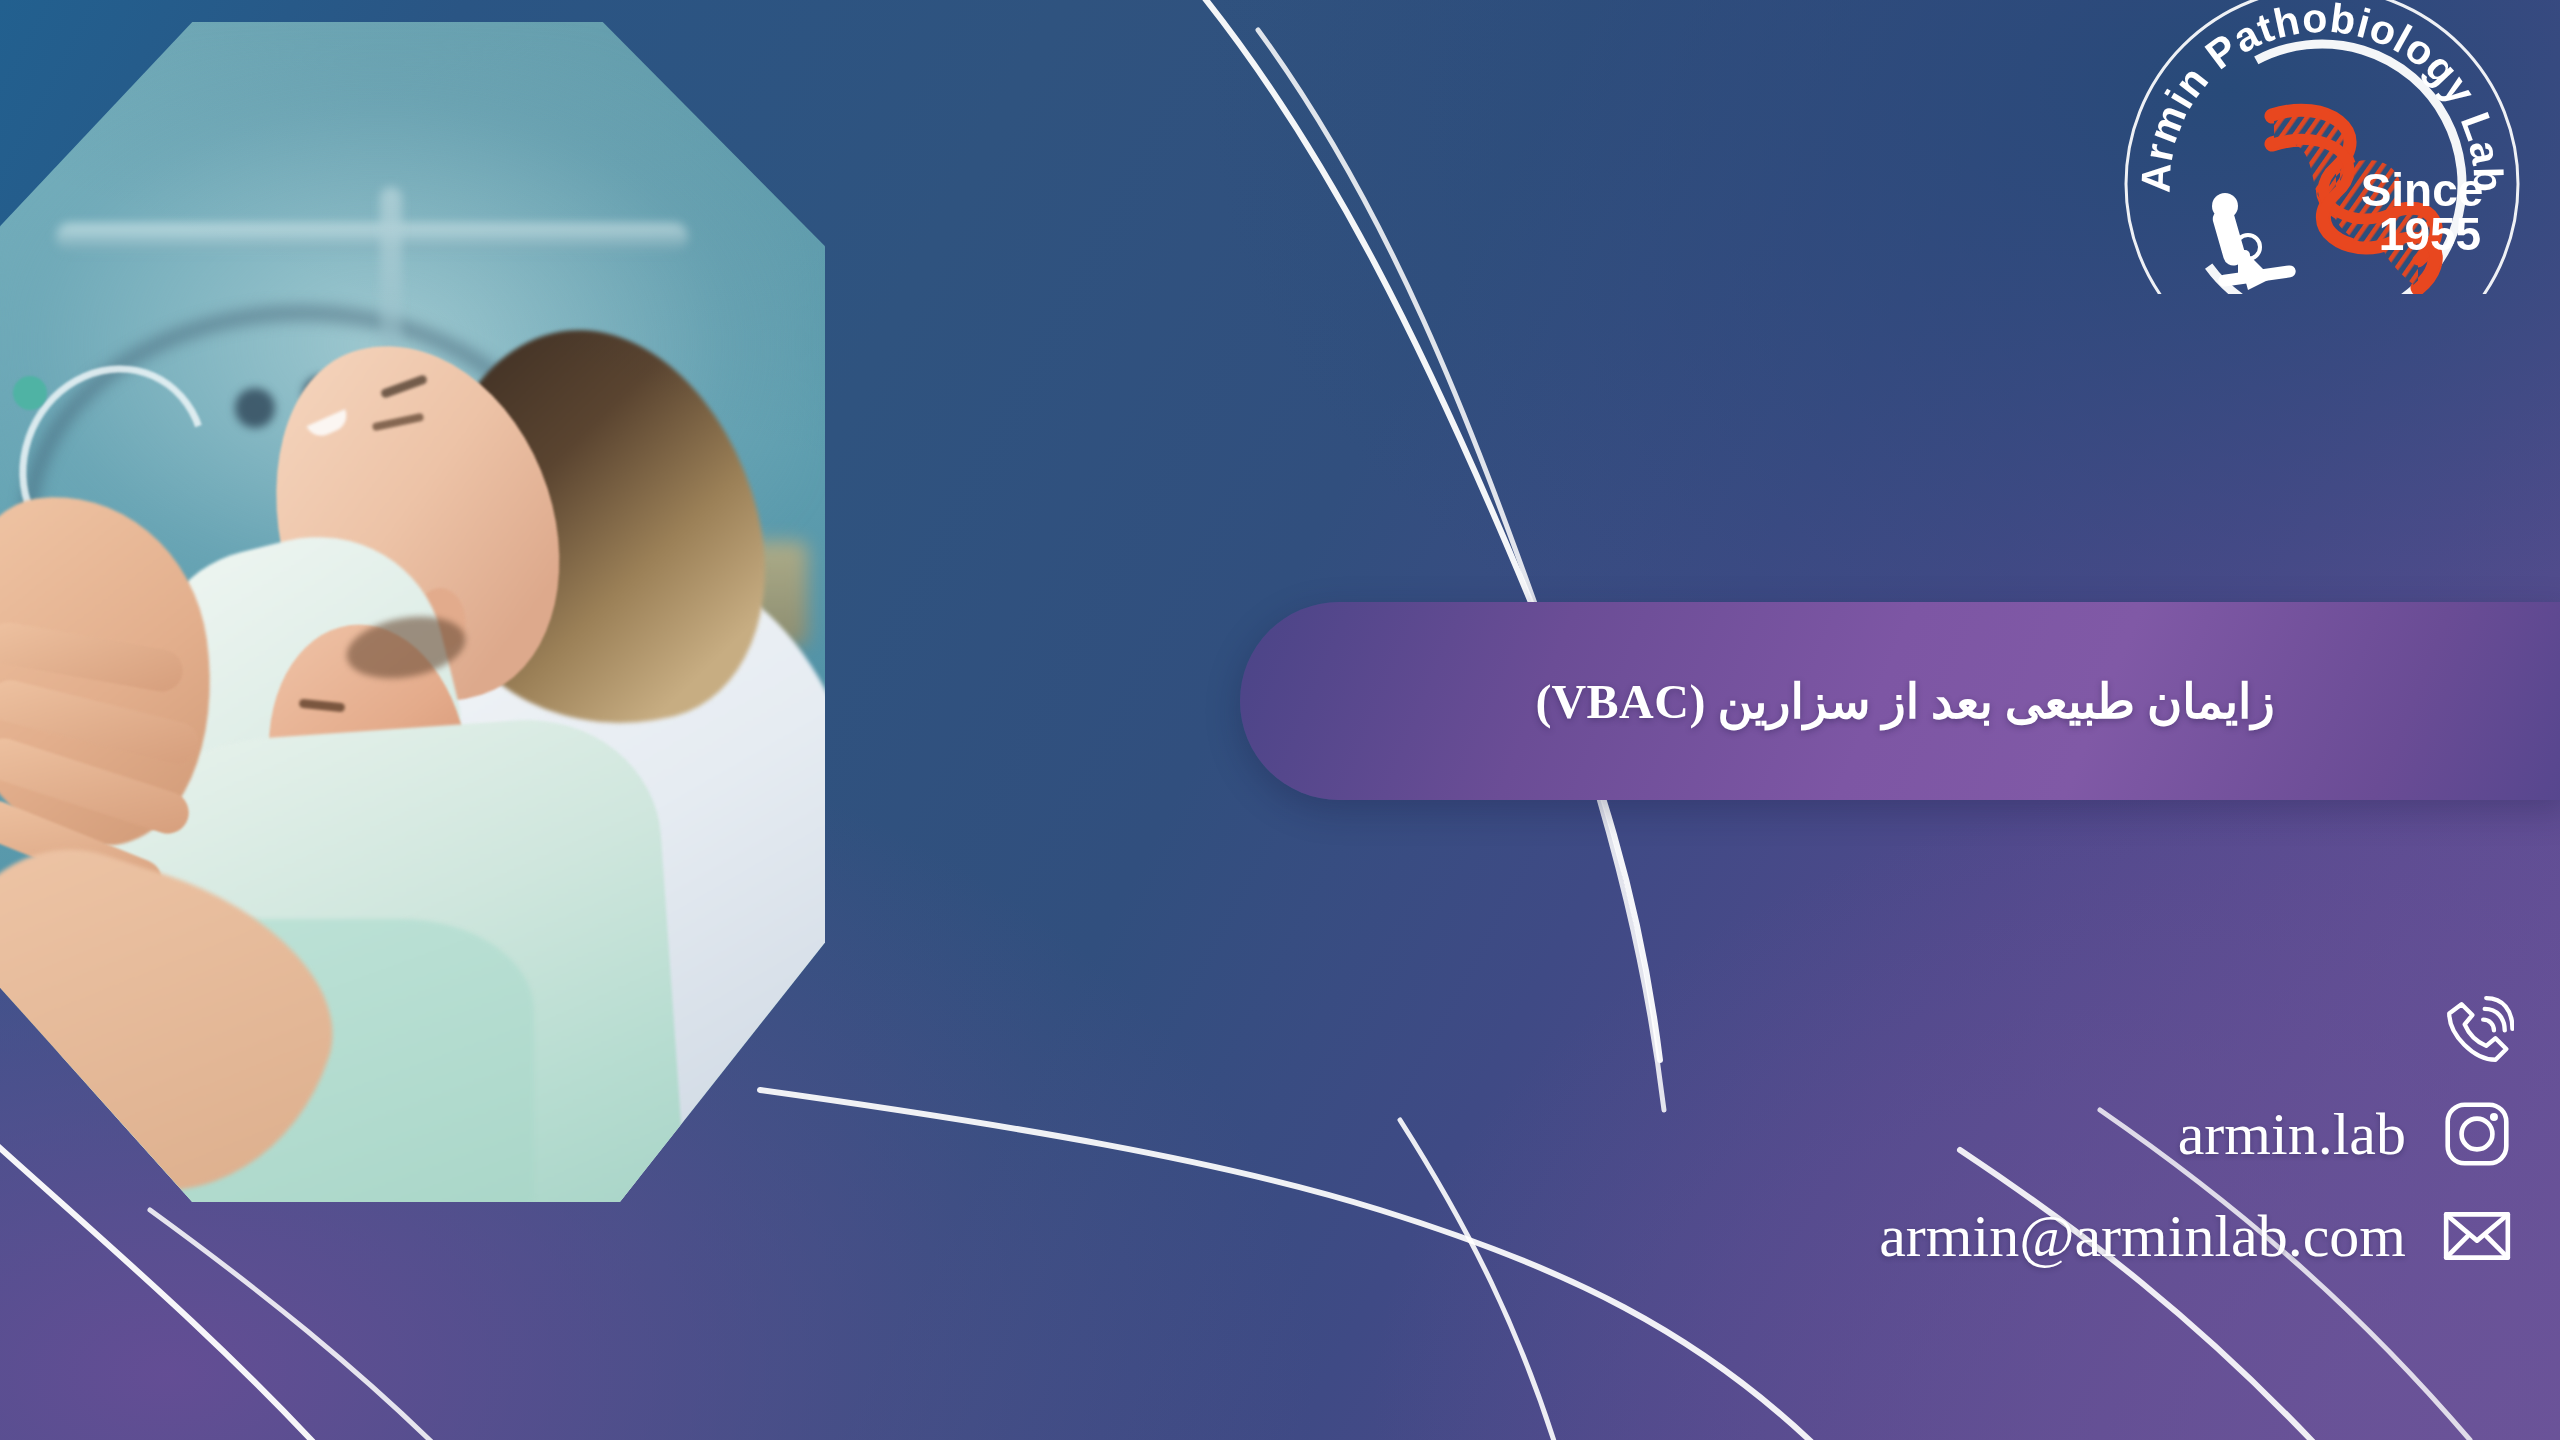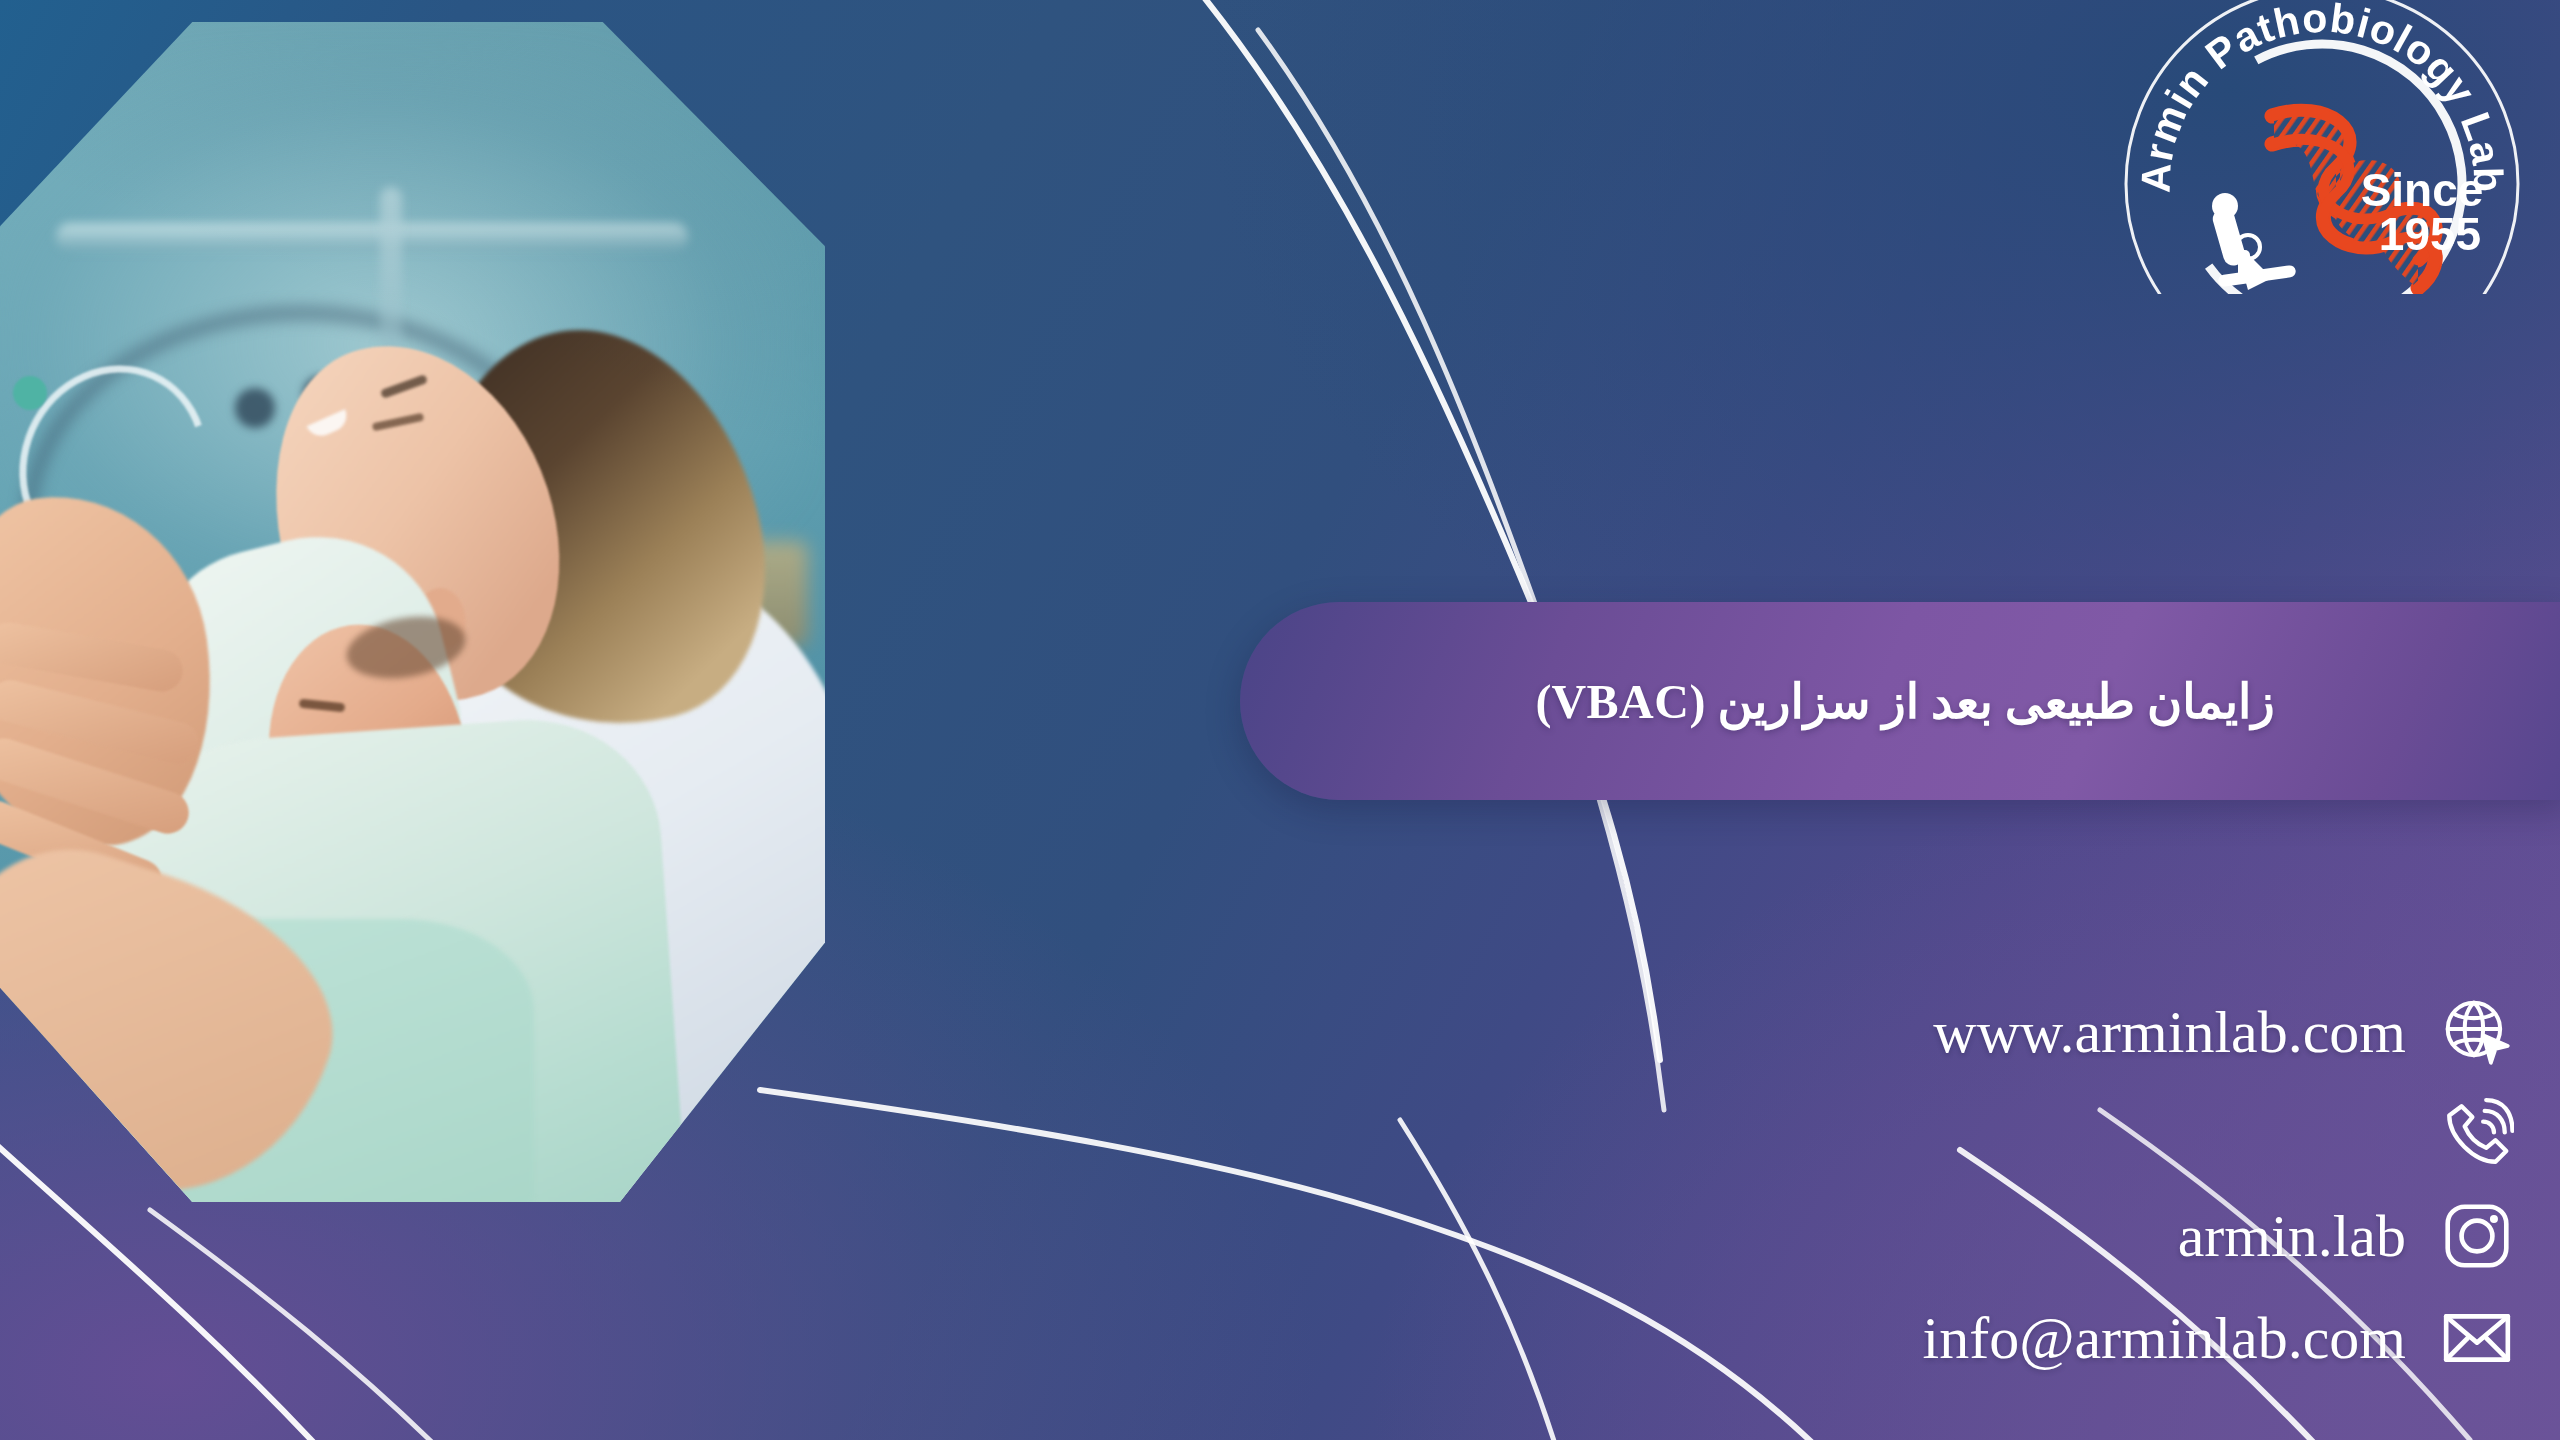--- a/index.html
+++ b/index.html
@@ -260,33 +260,20 @@
       <text x="308" y="256" font-family="'Liberation Sans',sans-serif" font-size="46" font-weight="bold" fill="#ffffff" text-anchor="middle">1955</text>
     </svg>
   </div>
 
   <div class="title-bar">
     <div class="title-text">زایمان طبیعی بعد از سزارین (VBAC)</div>
   </div>
 
   <div class="contacts">
 
-    <div class="c-row">
-      <div class="c-text">www.arminlab.com</div>
-      <div class="c-ico">
-        <svg viewBox="0 0 48 48" fill="none" stroke="#ffffff" stroke-width="2.6" stroke-linecap="round" stroke-linejoin="round">
-          <circle cx="22" cy="22" r="17"></circle>
-          <path d="M5,22 H39"></path>
-          <path d="M22,5 C30,12 30,32 22,39 C14,32 14,12 22,5 Z"></path>
-          <path d="M9,12 C14,16 30,16 35,12"></path>
-          <path d="M9,32 C14,28 30,28 35,32"></path>
-          <path d="M28,26 L44,33 L36,35 L33,44 Z" fill="#ffffff" stroke="#ffffff" stroke-width="2.4"></path>
-        </svg>
-      </div>
-    </div>
 
     <div class="c-row">
       <div class="c-ico">
         <svg viewBox="0 0 48 48" fill="none" stroke="#ffffff" stroke-width="2.8" stroke-linecap="round" stroke-linejoin="round">
           <path d="M14,6 L21,13 L16,19 C19,26 23,30 30,33 L36,28 L43,35
                    L36,42 C22,42 6,26 6,12 Z"></path>
           <path d="M28,16 C32,16 35,19 35,23"></path>
           <path d="M29,9 C37,9 42,15 42,23"></path>
           <path d="M30,2 C41,2 47,10 47,22"></path>
         </svg>
@@ -298,21 +285,21 @@
       <div class="c-ico">
         <svg viewBox="0 0 48 48" fill="none" stroke="#ffffff" stroke-width="3" stroke-linecap="round" stroke-linejoin="round">
           <rect x="5" y="5" width="38" height="38" rx="11"></rect>
           <circle cx="24" cy="24" r="10"></circle>
           <circle cx="35" cy="13" r="2.6" fill="#ffffff" stroke="none"></circle>
         </svg>
       </div>
     </div>
 
     <div class="c-row">
-      <div class="c-text">info@arminlab.com</div>
+      <div class="c-text">armin@arminlab.com</div>
       <div class="c-ico">
         <svg viewBox="0 0 48 48" fill="none" stroke="#ffffff" stroke-width="3" stroke-linecap="round" stroke-linejoin="round">
           <rect x="4" y="10" width="40" height="28"></rect>
           <path d="M4,10 L24,27 L44,10"></path>
           <path d="M4,38 L18,24"></path>
           <path d="M44,38 L30,24"></path>
         </svg>
       </div>
     </div>
 

